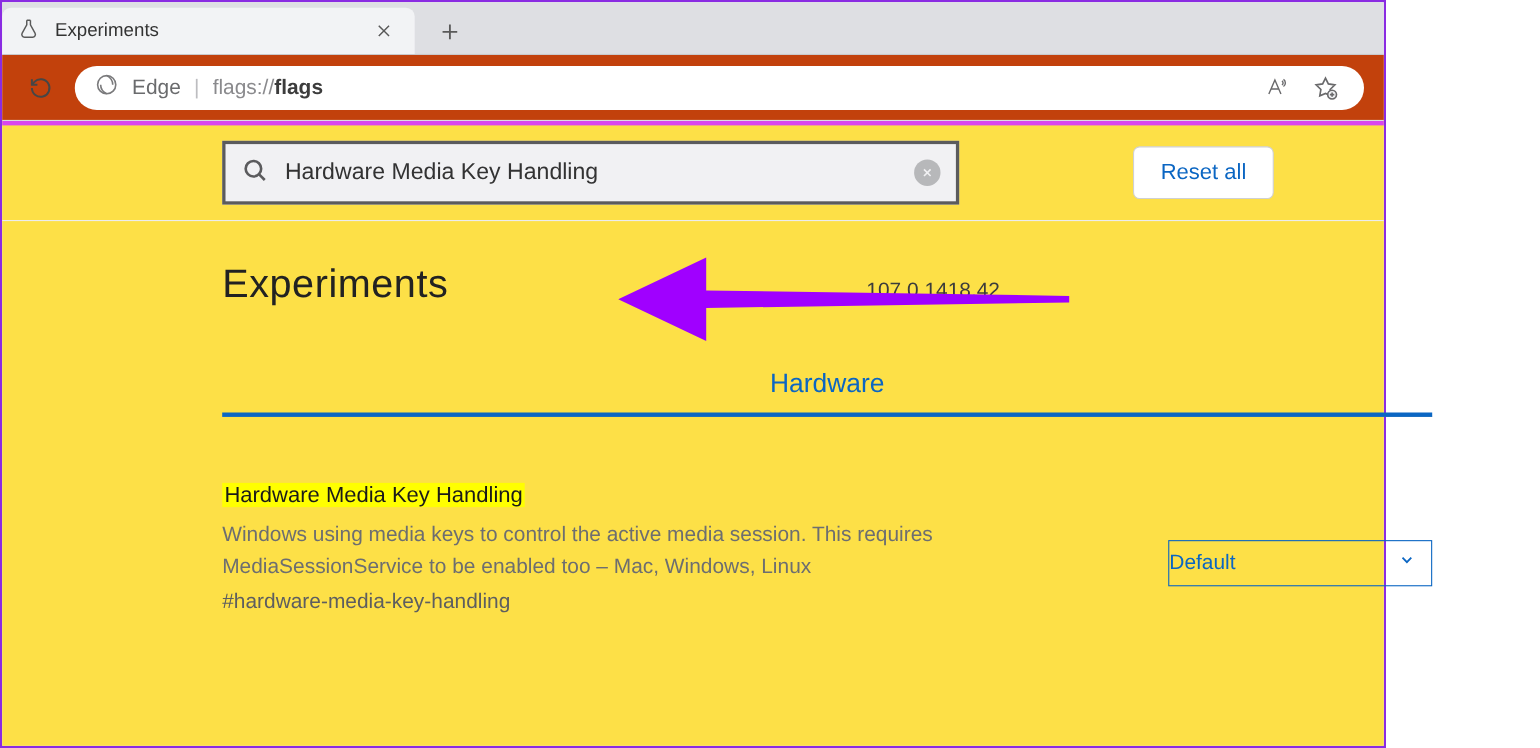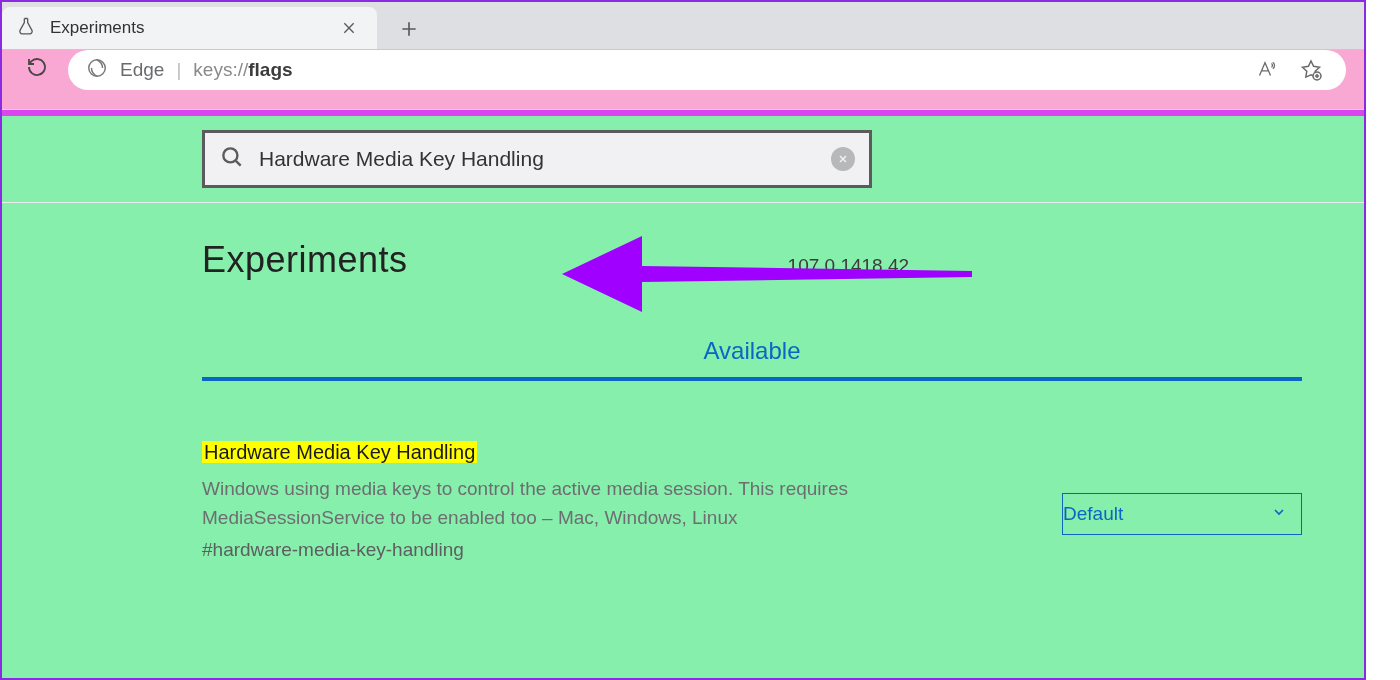--- a/index.html
+++ b/index.html
@@ -1,38 +1,38 @@
 <!DOCTYPE html>
 <html><head>
 <meta charset="utf-8">
 <style>
   * { box-sizing: border-box; margin: 0; padding: 0; }
   html, body { width: 1400px; height: 680px; font-family: "Segoe UI", Arial, sans-serif; overflow: hidden; }
-  .frame { width: 1366px; height: 680px; border: 2px solid #8a2be2; background: #fff; position: relative; }
+  .frame { width: 1260px; height: 680px; border: 2px solid #8a2be2; background: #fff; position: relative; }
 
   
   .tabstrip { height: 48px; background: #dedfe3; display: flex; align-items: flex-end; border-bottom: 1px solid #c9c9cd; }
   .tab { height: 42px; margin-top: 6px; background: #f2f3f5; border-top-left-radius: 8px; border-top-right-radius: 8px; width: 375px; display: flex; align-items: center; padding: 0 14px; color: #333; font-size: 17px; gap: 14px; }
   .tab .flask-icon svg { width: 20px; height: 20px; }
   .tab .title { flex: 1; }
   .tab .close { width: 28px; height: 28px; display: flex; align-items: center; justify-content: center; border-radius: 4px; cursor: pointer; }
   .newtab { width: 40px; height: 40px; display: flex; align-items: center; justify-content: center; margin-left: 12px; cursor: pointer; }
 
   
-  .toolbar { height: 60px; background: #f9a8d4; display: flex; padding: 0 18px; gap: 14px; border-bottom: 1px solid #dcdcde; }
+  .toolbar { height: 60px; background: #c2410c; display: flex; align-items: center; padding: 0 18px; gap: 14px; border-bottom: 1px solid #dcdcde; }
   .icon-btn { width: 34px; height: 34px; display: flex; align-items: center; justify-content: center; cursor: pointer; color:#464646; }
   .addressbar { flex: 1; height: 40px; background: #fff; border-radius: 20px; display: flex; align-items: center; padding: 0 18px; color: #6a6b6d; font-size: 19px; gap: 12px; }
   .addressbar .edge-name { color: #6a6b6d; }
   .addressbar .sep { color: #bdbdc0; }
   .addressbar .url-pre { color: #8a8a8d; }
   .addressbar .url-main { color: #3c3c3c; font-weight: bold; }
   .addressbar .spacer { flex: 1; }
 
   
-  .page { position: relative; height: calc(680px - 48px - 60px - 4px); background: #86efac; border-top: 6px solid #d946ef; }
+  .page { position: relative; height: calc(680px - 48px - 60px - 4px); background: #fde047; border-top: 4px solid #d946ef; }
   .topbar { display: flex; align-items: center; padding: 14px 0 14px 0; border-bottom: 1px solid #ececee; }
   .search-wrap { margin-left: 200px; width: 670px; height: 58px; border: 3px solid #5b5b5d; background: #f1f1f3; display: flex; align-items: center; padding: 0 14px; gap: 14px; }
   .search-wrap .si svg { width: 26px; height: 26px; }
   .search-input { flex: 1; border: none; outline: none; background: transparent; font-size: 21px; color: #333; font-family: inherit; }
   .clear-btn { width: 24px; height: 24px; border-radius: 50%; background: #b7b8ba; display: flex; align-items: center; justify-content: center; cursor: pointer; }
   .reset-btn { margin-left: auto; margin-right: 100px; height: 48px; padding: 0 24px; border: 1px solid #cfd0d2; border-radius: 6px; background: #fff; color: #0b66c3; font-size: 20px; cursor: pointer; }
 
   .content { width: 1100px; margin-left: 200px; padding-top: 36px; }
   .heading-row { display: flex; align-items: baseline; }
   .heading { font-size: 36px; font-weight: 400; color: #222; letter-spacing: 0.5px; }
@@ -95,21 +95,21 @@
     <div class="addressbar">
       <span>
         <svg width="22" height="22" viewBox="0 0 24 24" fill="none" stroke="#7a7a7c" stroke-width="1.6">
             <circle cx="12" cy="12" r="9"></circle>
             <path d="M12 3c4 2 6 5 6 9M12 21c-4-2-6-5-6-9"></path>
           </svg>
       </span>
       <span class="edge-name">Edge</span>
       <span class="sep">|</span>
       <span>
-        <span class="url-pre">keys://</span><span class="url-main">flags</span>
+        <span class="url-pre">flags://</span><span class="url-main">flags</span>
       </span>
       <span class="spacer"></span>
       <span class="icon-btn">
         <svg width="22" height="22" viewBox="0 0 24 24" fill="none" stroke="#6a6a6c" stroke-width="1.4">
             <path d="M6 18l6-14 6 14M8.2 13h7.6"></path>
             <path d="M19 5c1.5 1 1.5 3 0 4M20.5 3.5c2.5 1.8 2.5 5.2 0 7"></path>
           </svg>
       </span>
       <span class="icon-btn">
         <svg width="24" height="24" viewBox="0 0 24 24" fill="none" stroke="#6a6a6c" stroke-width="1.5">
@@ -130,30 +130,31 @@
               <path d="M20 20l-4.5-4.5"></path>
             </svg>
         </span>
         <input class="search-input" type="text" value="Hardware Media Key Handling" style="">
         <span class="clear-btn">
           <svg viewBox="0 0 24 24" stroke="#f1f1f3" stroke-width="3">
               <path d="M6 6l12 12M18 6L6 18"></path>
             </svg>
         </span>
       </div>
+      <button class="reset-btn">Reset all</button>
     </div>
 
     <div class="content">
       <div class="heading-row">
         <div class="heading">Experiments</div>
         <div class="version">107.0.1418.42</div>
       </div>
 
       <div class="tabs">
-        <div class="tab-item active">Available</div>
+        <div class="tab-item active">Hardware</div>
       </div>
 
       <div class="flag-row">
         <div class="flag-left">
           <span class="flag-title">Hardware Media Key Handling</span>
           <div class="flag-desc">Windows using media keys to control the active media session. This requires MediaSessionService to be enabled too – Mac, Windows, Linux</div>
           <a class="flag-link">#hardware-media-key-handling</a>
         </div>
         <div class="flag-select">
           <span>Default</span>

